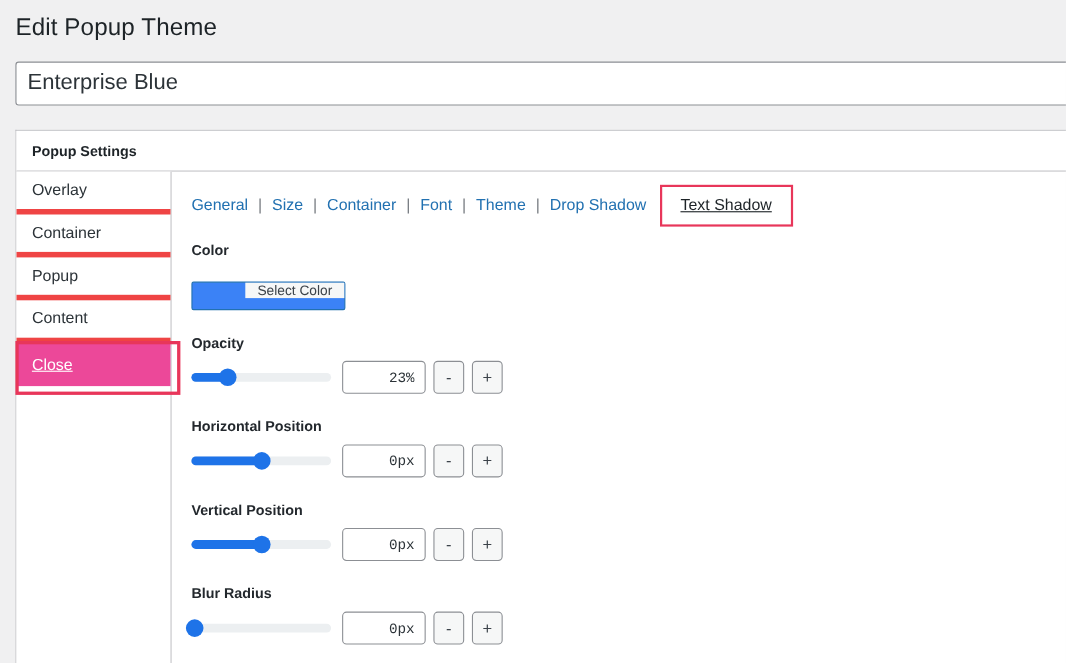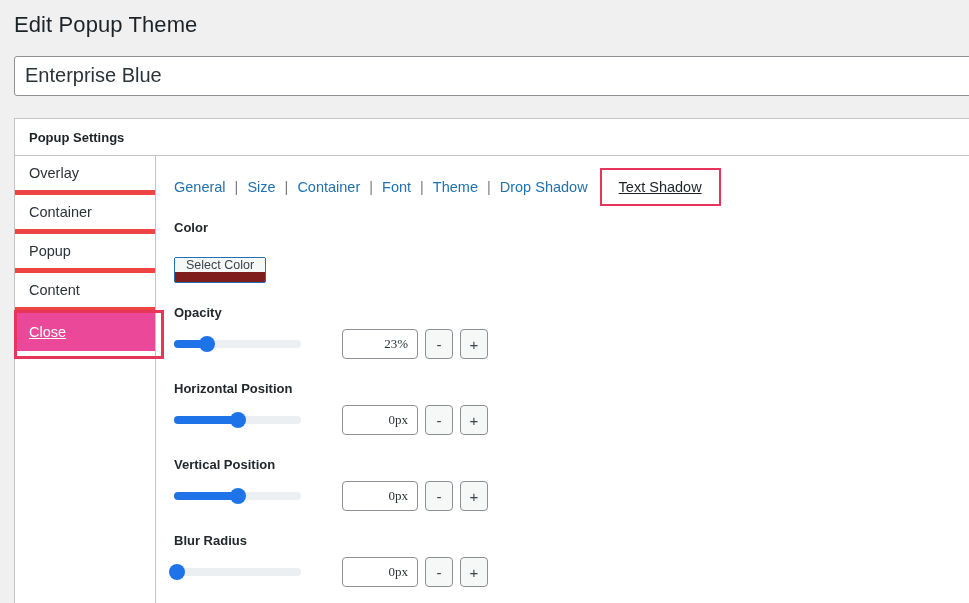--- a/index.html
+++ b/index.html
@@ -150,22 +150,21 @@
     margin-bottom: 9px;
   }
 
   
   .colorpicker {
     display: inline-flex;
     align-items: flex-start;
     border: 1px solid #2271b1;
     border-radius: 2px;
     height: 26px;
-    background: #7f1d1d;
-    flex-direction: column;
+    background: #3b82f6;
   }
   .color-swatch {
     width: 48px;
     background: #000000;
     border-right: 1px solid #2271b1;
   }
   .color-btn {
     display: flex; align-items: center;
     padding: 0 11px;
     font-size: 12.5px;
@@ -195,27 +194,26 @@
     width: 16px; height: 16px;
     background: #1e73e8;
     border-radius: 50%;
     margin-left: -8px;
   }
   .num-input {
     width: 76px; height: 30px;
     border: 1px solid #8c8f94;
     border-radius: 4px;
     background: #fff;
-    font-family: Liberation Serif, serif;
+    font-family: Liberation Mono, monospace;
     font-size: 13px;
     color: #2c3338;
     text-align: right;
     padding-right: 9px;
     outline: none;
-    margin-left: 31px;
   }
   .step-btn {
     width: 28px; height: 30px;
     margin-left: 7px;
     border: 1px solid #8c8f94;
     border-radius: 4px;
     background: #f6f7f7;
     color: #3c434a;
     font-size: 15px;
     line-height: 1;

